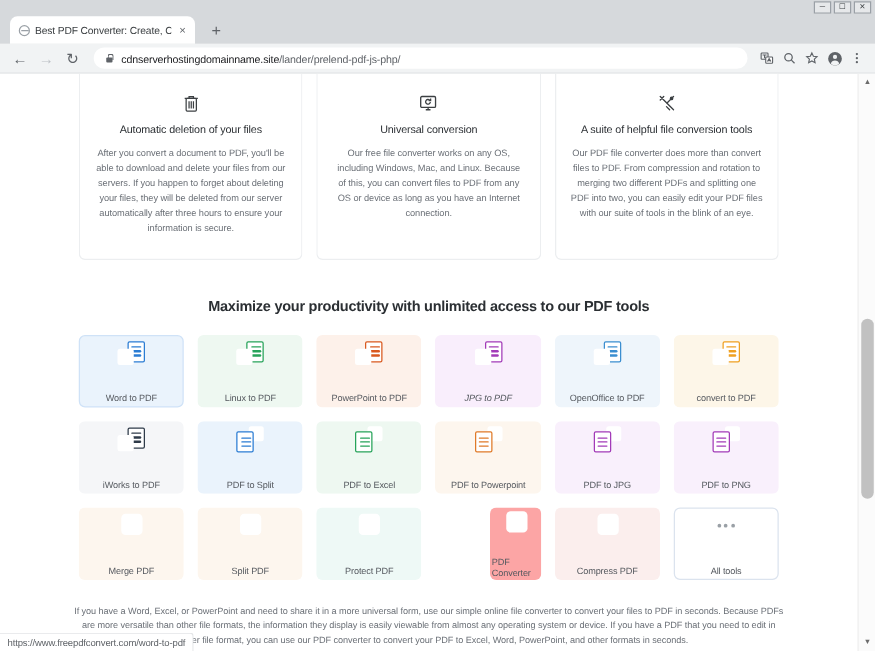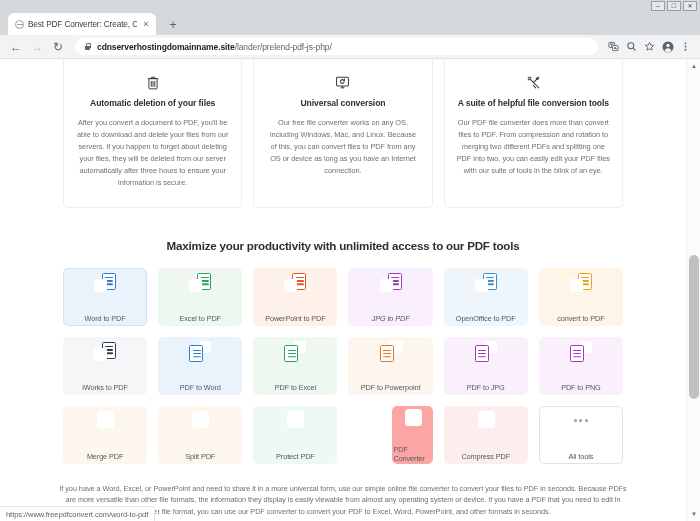--- a/index.html
+++ b/index.html
@@ -75,21 +75,21 @@
   .lock-ico { width:7px; height:8px; position:relative; flex:0 0 auto; }
   .lock-ico::before{
     content:""; position:absolute; left:0.6px; top:3.4px; width:5.8px; height:4.3px;
     background:#5f6368; border-radius:0.8px;
   }
   .lock-ico::after{
     content:""; position:absolute; left:1.7px; top:0.4px; width:3.6px; height:4px;
     border:1.1px solid #5f6368; border-bottom:none; border-radius:2px 2px 0 0;
   }
   .url { font-size:8.5px; color:#5f6368; white-space:nowrap; letter-spacing:-0.1px; }
-  .url .domain { color:#202124;font-weight:bold; }
+  .url .domain { color:#202124; }
   .tb-ico {
     width:17px; height:17px; display:flex; align-items:center; justify-content:center;
     color:#5f6368; flex:0 0 auto; cursor:pointer;
   }
 
   
   .viewport {
     flex:1; position:relative; background:#fff; overflow:hidden;
     display:flex;
   }
@@ -106,21 +106,21 @@
     flex:1; background:#fff; border:1px solid #eceef0; border-radius:5px;
     padding:15px 12px 12px; text-align:center;
     border-top:none; border-radius:0 0 5px 5px;
     height:149px;
   }
   .fcard-icon {
     height:17px; display:flex; align-items:center; justify-content:center;
     color:#3c4043; margin-bottom:7px;
   }
   .fcard-title {
-    font-size:8.6px; font-weight:bold; color:#2b2f33; margin-bottom:9px;
+    font-size:8.6px; font-weight:normal; color:#2b2f33; margin-bottom:9px;
     letter-spacing:-0.1px;
   }
   .fcard-body {
     font-size:7.4px; line-height:1.62; color:#6b7077; letter-spacing:-0.05px;
   }
 
   
   .section-heading {
     text-align:center; font-size:11.6px; color:#2b2f33; font-weight:bold;
     margin-top:31px; letter-spacing:-0.2px;
@@ -336,21 +336,21 @@
               <span class="ic-doc"></span>
               <span class="ic-badge">W</span>
             </div>
             <div class="tool-label">Word to PDF</div>
           </div>
           <div class="tool" style="background: rgb(238, 248, 241); border-color: transparent;">
             <div class="tool-icon" style="color: rgb(39, 163, 90);">
               <span class="ic-doc"></span>
               <span class="ic-badge">X</span>
             </div>
-            <div class="tool-label">Excel to PDF</div>
+            <div class="tool-label">Linux to PDF</div>
           </div>
           <div class="tool" style="background: rgb(253, 241, 234); border-color: transparent;">
             <div class="tool-icon" style="color: rgb(217, 89, 31);">
               <span class="ic-doc"></span>
               <span class="ic-badge">P</span>
             </div>
             <div class="tool-label">PowerPoint to PDF</div>
           </div>
           <div class="tool" style="background: rgb(249, 238, 252); border-color: transparent; font-style: italic;">
             <div class="tool-icon" style="color: rgb(162, 59, 184);">
@@ -378,21 +378,21 @@
               <span class="ic-doc"></span>
               <span class="ic-badge">❦</span>
             </div>
             <div class="tool-label">iWorks to PDF</div>
           </div>
           <div class="tool" style="background: rgb(234, 243, 252); border-color: transparent;">
             <div class="tool-icon" style="color: rgb(43, 124, 211);">
               <span class="ic-badge-tr">W</span>
               <span class="ic-doc-left"></span>
             </div>
-            <div class="tool-label">PDF to Word</div>
+            <div class="tool-label">PDF to Split</div>
           </div>
           <div class="tool" style="background: rgb(238, 248, 241); border-color: transparent;">
             <div class="tool-icon" style="color: rgb(39, 163, 90);">
               <span class="ic-badge-tr">X</span>
               <span class="ic-doc-left"></span>
             </div>
             <div class="tool-label">PDF to Excel</div>
           </div>
           <div class="tool" style="background: rgb(253, 246, 238); border-color: transparent;">
             <div class="tool-icon" style="color: rgb(224, 122, 40);">

